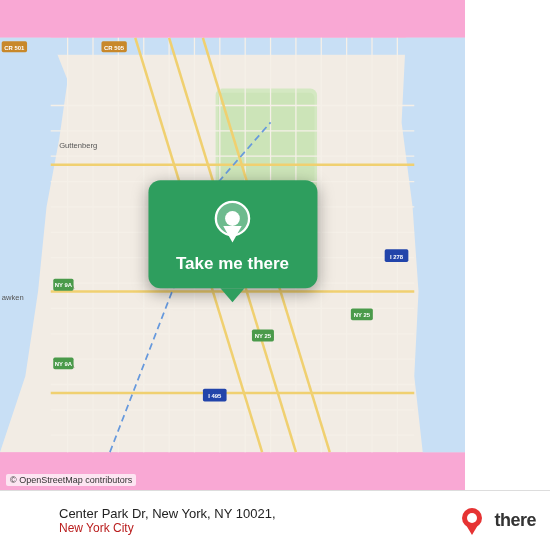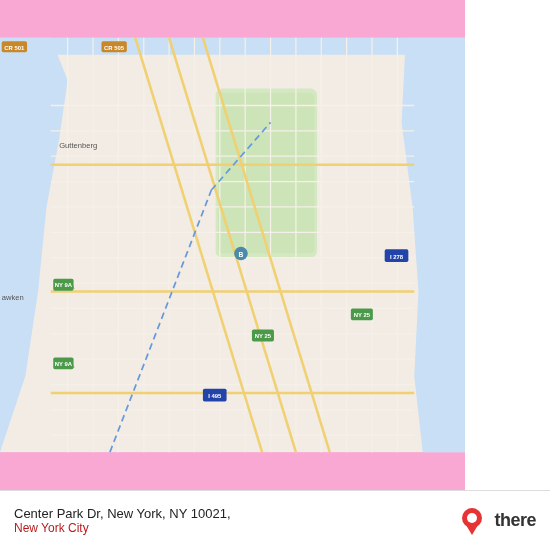--- a/index.html
+++ b/index.html
@@ -68,20 +68,21 @@
       display: flex;
       align-items: center;
       justify-content: space-between;
       padding: 0 14px;
       border-top: 1px solid #ddd;
     }
 
     #footer-left {
       display: flex;
       flex-direction: column;
+      margin-left: 45px;
     }
 
     #footer-address {
       font-size: 13px;
       color: #222;
       font-weight: 500;
     }
 
     #footer-city {
       font-size: 12px;
@@ -213,21 +214,33 @@
     <text x="135" y="14" font-size="7" fill="white" font-family="Arial" text-anchor="middle" font-weight="bold">CR 505</text>
 
     <text x="70" y="130" font-size="9" fill="#555" font-family="Arial">Guttenberg</text>
 
     <text x="2" y="310" font-size="9" fill="#555" font-family="Arial">awken</text>
 
     <circle cx="285" cy="255" r="8" fill="#4a8aaa"></circle>
     <text x="285" y="259" font-size="8" fill="white" font-family="Arial" text-anchor="middle" font-weight="bold">B</text>
   </svg>
 
-
+  <div id="popup-card">
+
+    <svg id="popup-pin-icon" viewBox="0 0 48 52" xmlns="http://www.w3.org/2000/svg">
+      <circle cx="24" cy="22" r="18" fill="white" fill-opacity="0.3" stroke="white" stroke-width="2.5"></circle>
+      <circle cx="24" cy="22" r="8" fill="white"></circle>
+      <polygon points="14,30 34,30 24,48" fill="white"></polygon>
+    </svg>
+    <span id="popup-label">Take me there</span>
+  </div>
+
+  <div id="osm-attribution">
+    <span>© OpenStreetMap contributors</span>
+  </div>
 </div>
 
 <div id="footer">
   <div id="footer-left">
     <span id="footer-address">Center Park Dr, New York, NY 10021,</span>
     <span id="footer-city">New York City</span>
   </div>
   <div id="moovit-logo">
 
     <svg id="moovit-icon" viewBox="0 0 32 32" xmlns="http://www.w3.org/2000/svg">

